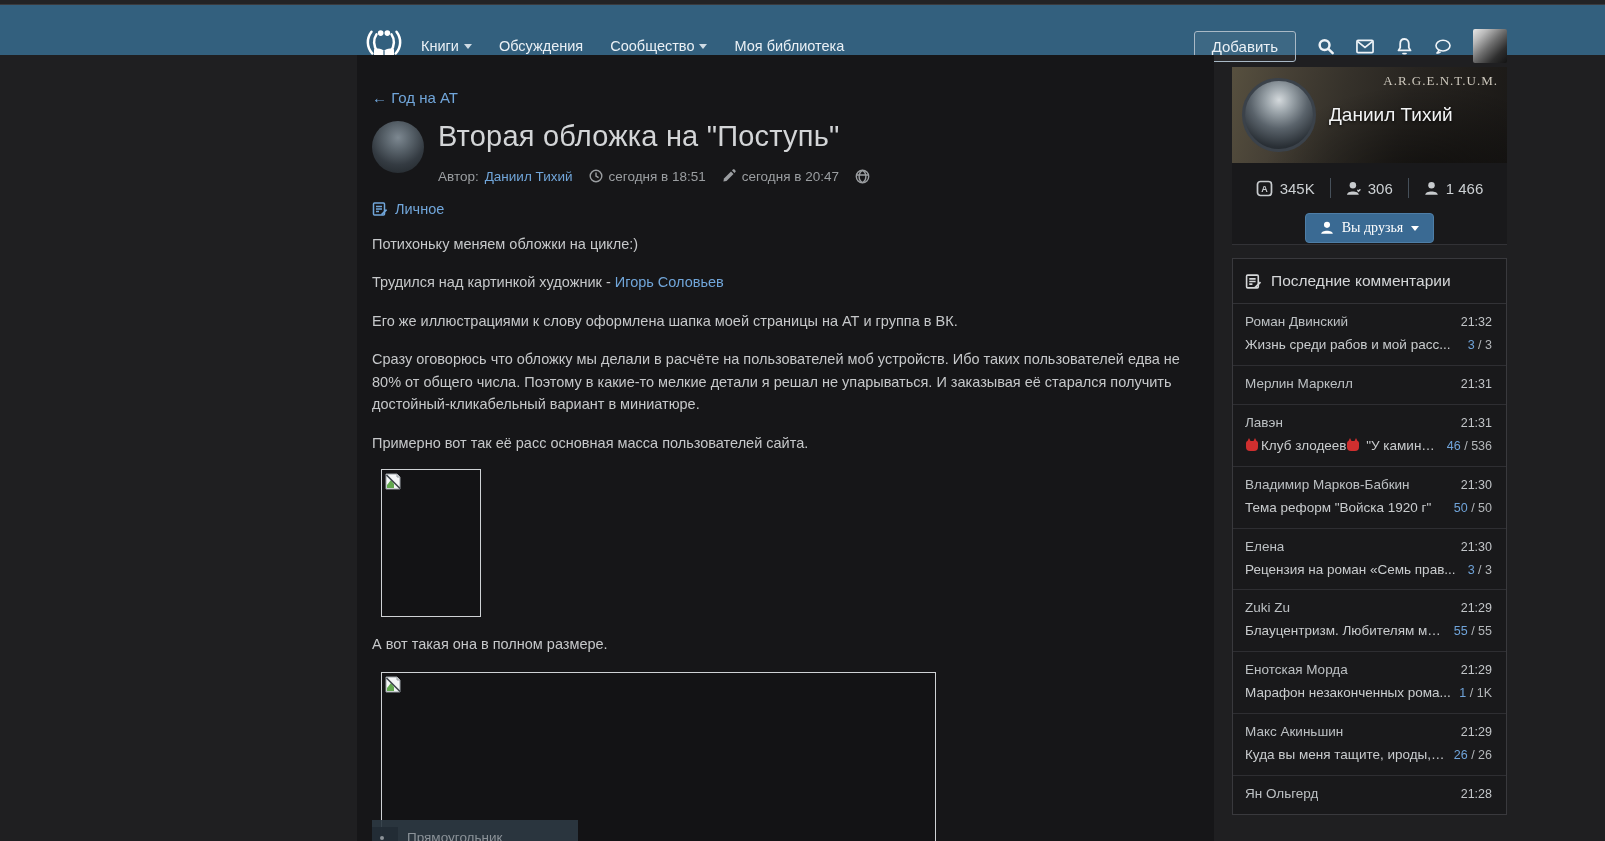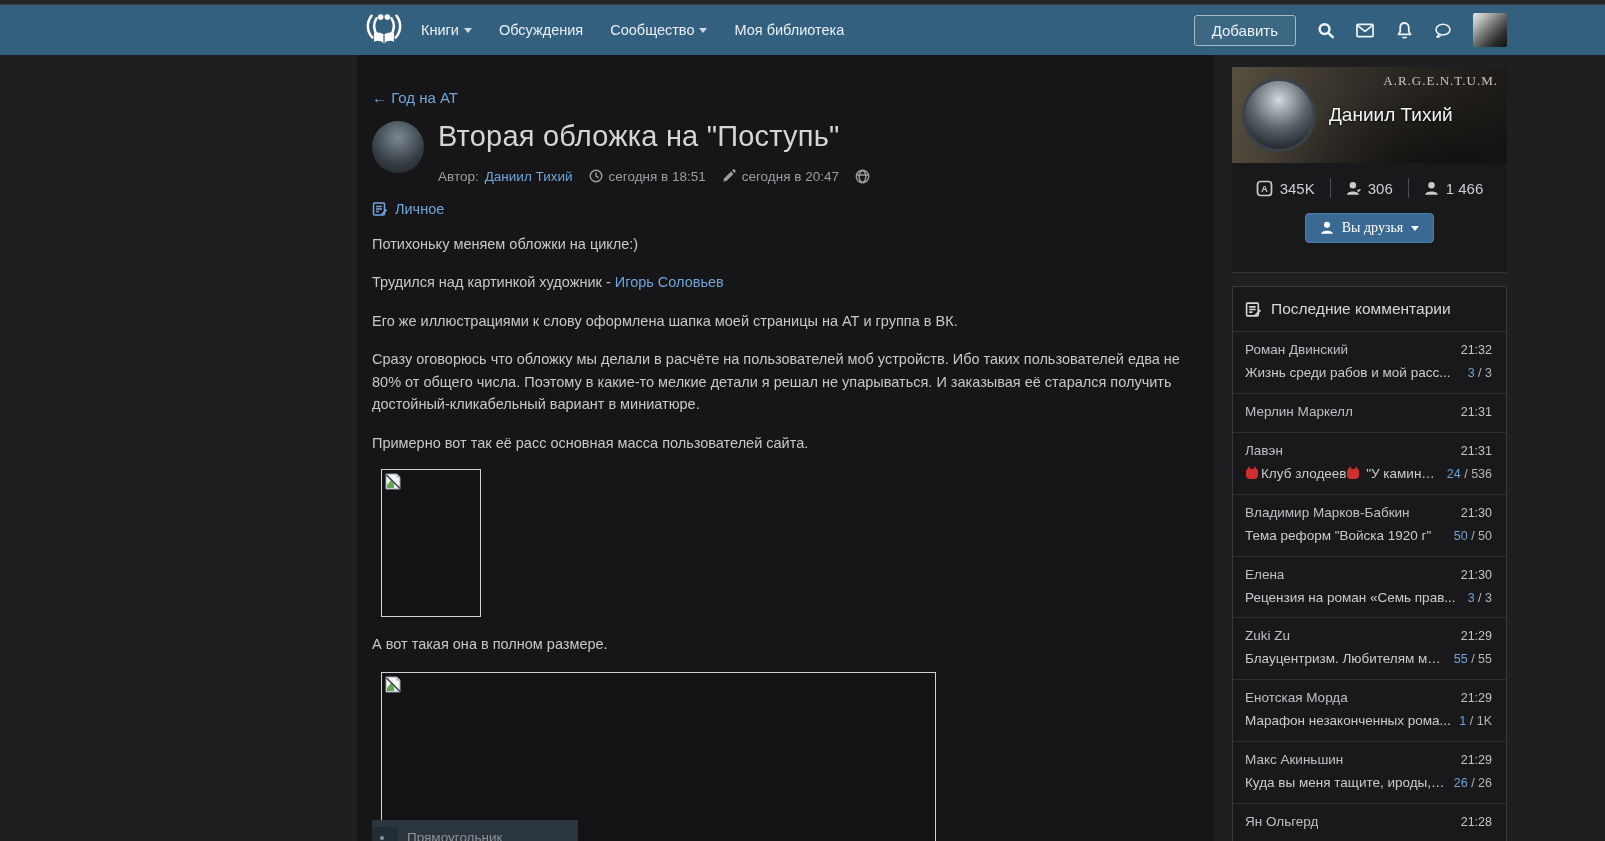--- a/index.html
+++ b/index.html
@@ -4,21 +4,21 @@
 <style>
   * { margin:0; padding:0; box-sizing:border-box; }
   html,body { width:1605px; height:841px; overflow:hidden; background:#1f1f21;
     font-family:"Liberation Sans", sans-serif; color:#c7c9cb; }
 
   
   .top-strip { height:5px; background:#232325; border-bottom:1px solid #3a3a3d; }
 
   
   .nav { height:50px; background:#33607e; position:relative; }
-  .nav-inner { position:absolute; left:363px; right:98px; top:0; height:50px;
+  .nav-inner { position:absolute; left:363px; right:98px; top:16px; height:50px;
     display:flex; align-items:center; }
   .logo { width:42px; height:42px; margin-right:16px; display:flex; align-items:center; justify-content:center; }
   .nav-links { display:flex; align-items:center; gap:27px; }
   .nav-link { color:#eaf0f5; font-size:14.5px; text-decoration:none; display:flex; align-items:center; gap:5px; cursor:pointer; }
   .caret { width:0; height:0; border-left:4px solid transparent; border-right:4px solid transparent; border-top:5px solid #cfdbe4; display:inline-block; }
   .nav-right { margin-left:auto; display:flex; align-items:center; gap:21px; }
   .add-btn { background:rgba(255,255,255,0.05); border:1px solid #a9b9c6; border-radius:3px;
     color:#eaf0f5; font-size:15px; padding:6px 17px; font-family:inherit; cursor:pointer; }
   .nav-icon { width:18px; height:18px; display:flex; align-items:center; justify-content:center; cursor:pointer; }
   .nav-avatar { width:34px; height:34px; border-radius:2px; cursor:pointer;
@@ -51,21 +51,21 @@
   .broken-ico { position:absolute; left:3px; top:3px; }
 
   .alt-tooltip { position:absolute; left:-10px; top:147px; width:206px; height:36px;
     background:rgba(45,56,66,0.92); display:flex; align-items:center; }
   .alt-tooltip .sq { width:26px; height:22px; background:rgba(34,44,53,0.95); flex:none; position:relative; }
   .alt-tooltip .sq::after { content:""; position:absolute; left:8px; top:9px; width:4px; height:4px;
     border-radius:50%; background:#8b9298; }
   .alt-tooltip .tip-text { margin-left:9px; color:#8b9298; font-size:13.5px; }
 
   
-  .profile-widget { border-bottom:1px solid #323236; padding-bottom:29px; background:#19191b; }
+  .profile-widget { border-bottom:1px solid #323236; padding-bottom:1px; background:#19191b; }
   .banner { height:96px; position:relative; overflow:hidden; cursor:pointer;
     background:linear-gradient(105deg,#57503f 0%,#474136 18%,#35312a 40%,#272420 62%,#1a1816 100%); }
   .banner::after { content:""; position:absolute; inset:0;
     background:radial-gradient(ellipse at 70% 120%, rgba(0,0,0,.55), transparent 60%); }
   .banner-text { position:absolute; right:9px; top:6px; font-family:"Liberation Serif", serif;
     font-size:13px; letter-spacing:1px; color:#cdc8bd; z-index:2; }
   .banner-avatar { position:absolute; left:10px; top:11px; width:74px; height:74px; border-radius:50%;
     border:3px solid #3b424a; z-index:2; cursor:pointer;
     background:radial-gradient(circle at 50% 28%, #d4d9dc 0%, #9aa3a9 22%, #5a636b 48%, #2a3036 78%, #181c20 100%); }
   .banner-name { position:absolute; left:97px; top:50%; transform:translateY(-50%); z-index:2;
@@ -326,21 +326,21 @@
               <span class="c-time">21:31</span>
             </div>
           </div>
           <div class="c-row">
             <div class="c-line">
               <span class="c-name">Лавэн</span>
               <span class="c-time">21:31</span>
             </div>
             <div class="c-line">
               <span class="c-topic"><span class="devil"></span>Клуб злодеев<span class="devil"></span> "У камина" ...</span>
-              <span class="c-count"><span class="c-count-new">24</span> / 536</span>
+              <span class="c-count"><span class="c-count-new">46</span> / 536</span>
             </div>
           </div>
           <div class="c-row">
             <div class="c-line">
               <span class="c-name">Владимир Марков-Бабкин</span>
               <span class="c-time">21:30</span>
             </div>
             <div class="c-line">
               <span class="c-topic">Тема реформ "Войска 1920 г"</span>
               <span class="c-count"><span class="c-count-new">50</span> / 50</span>

